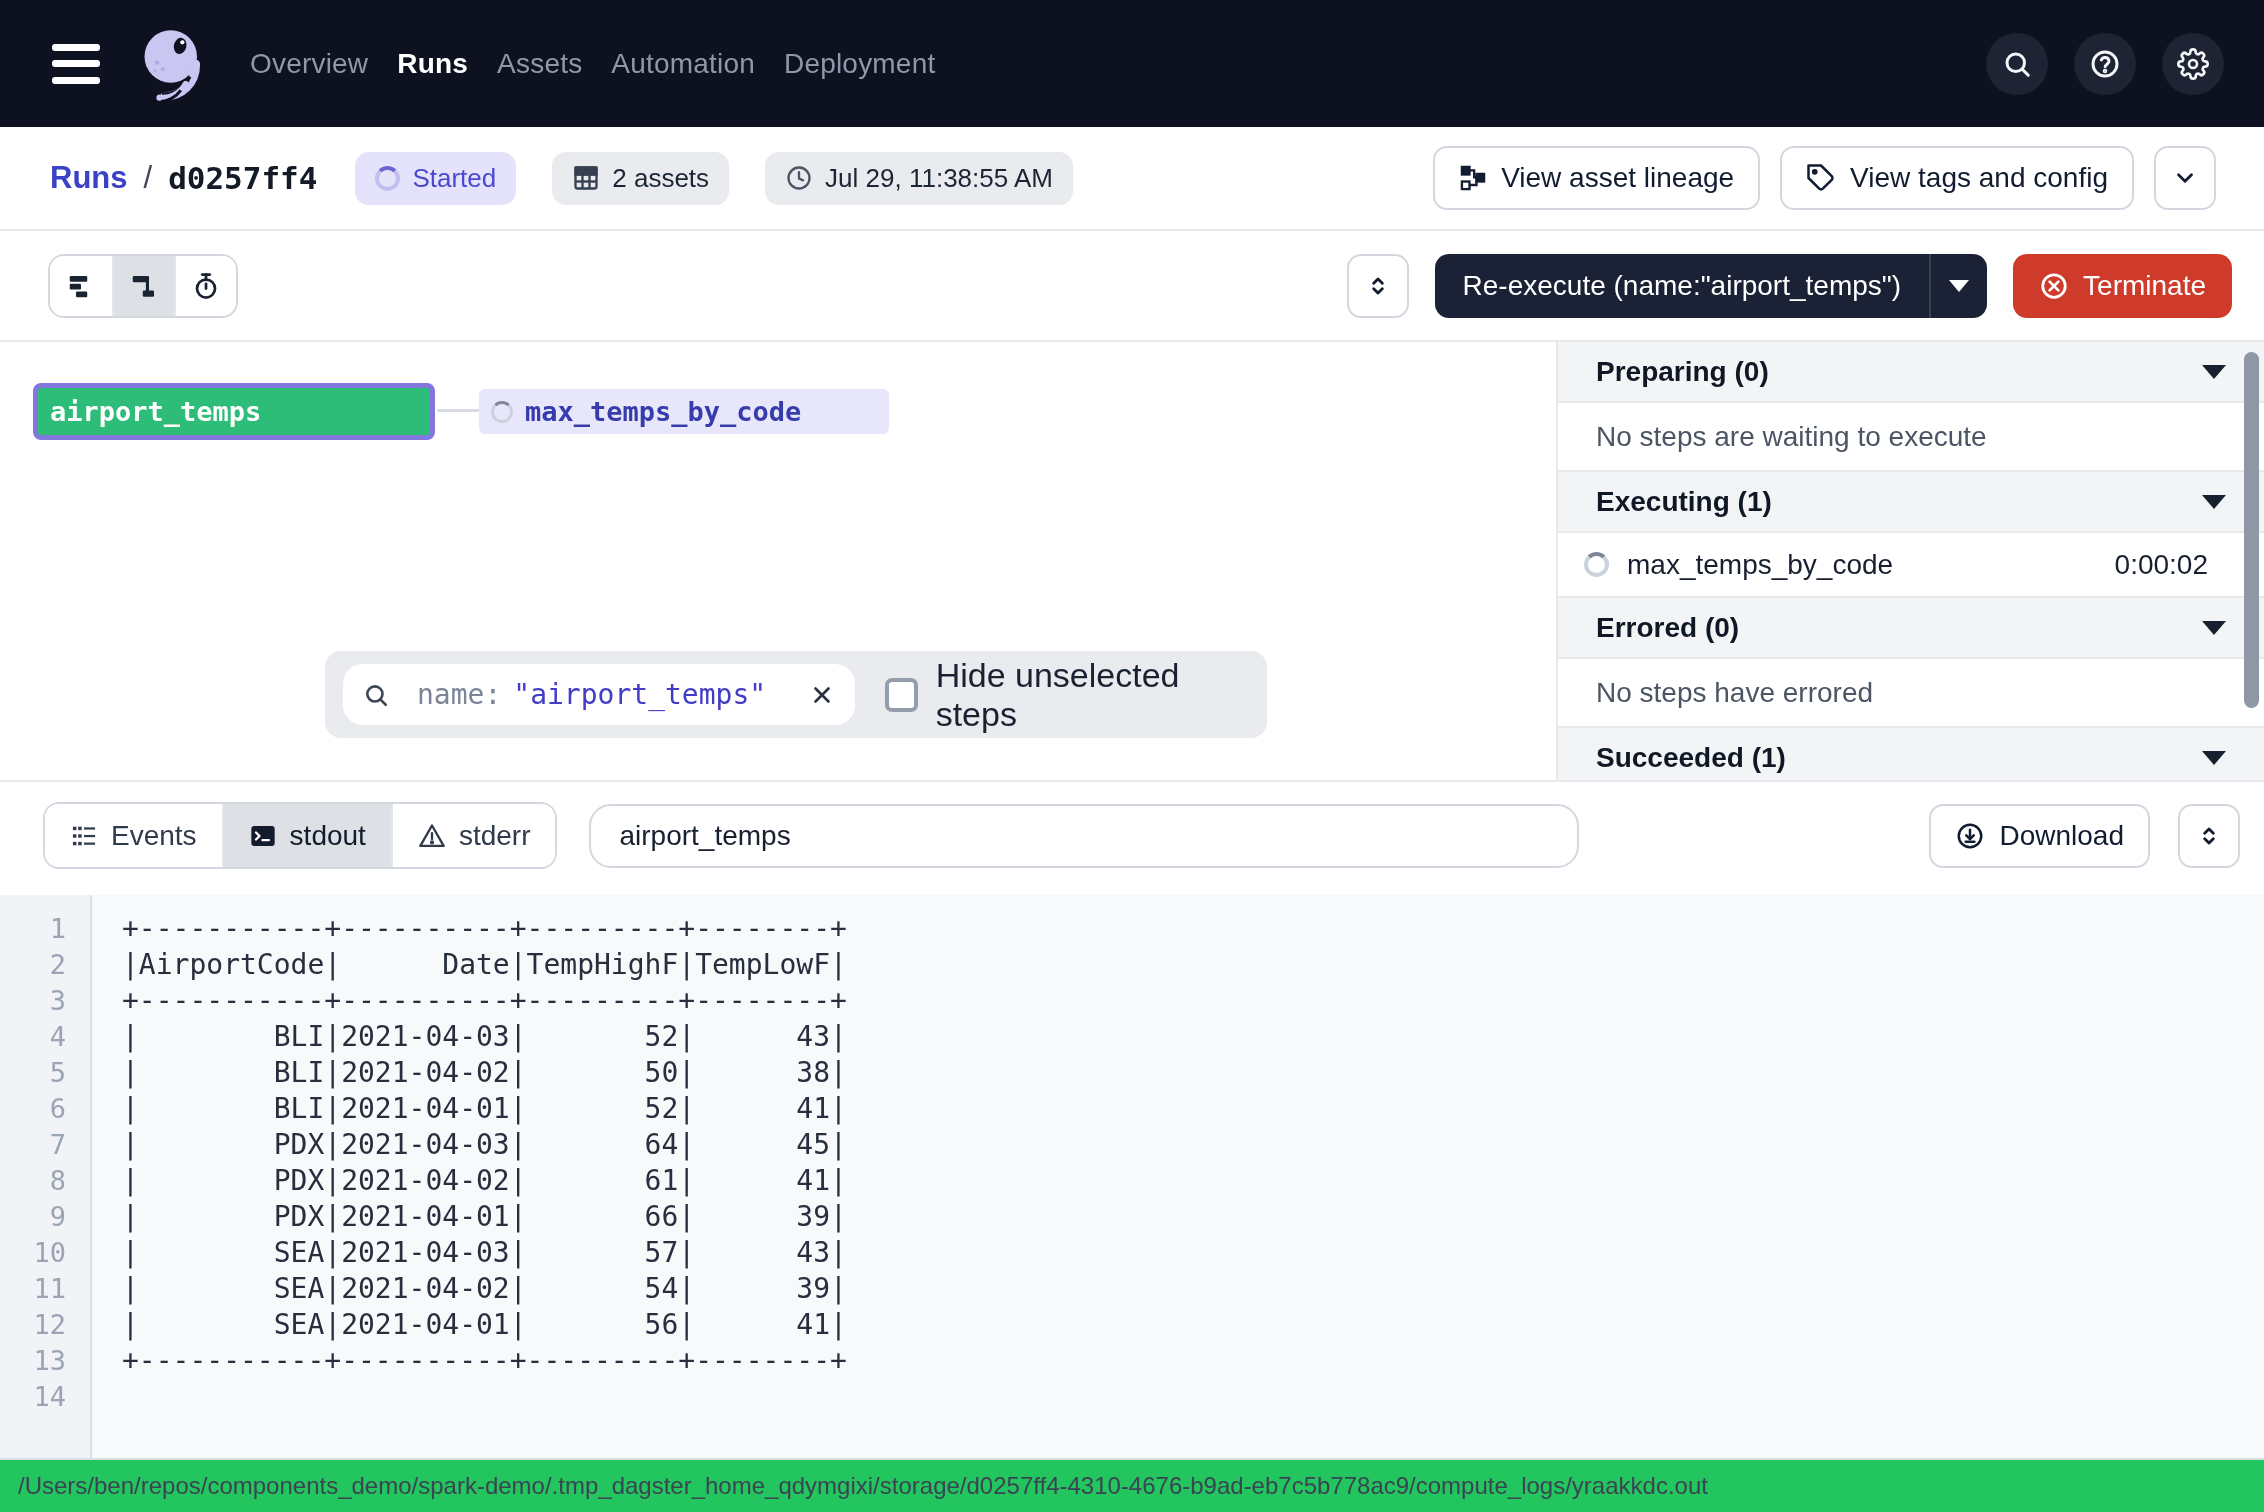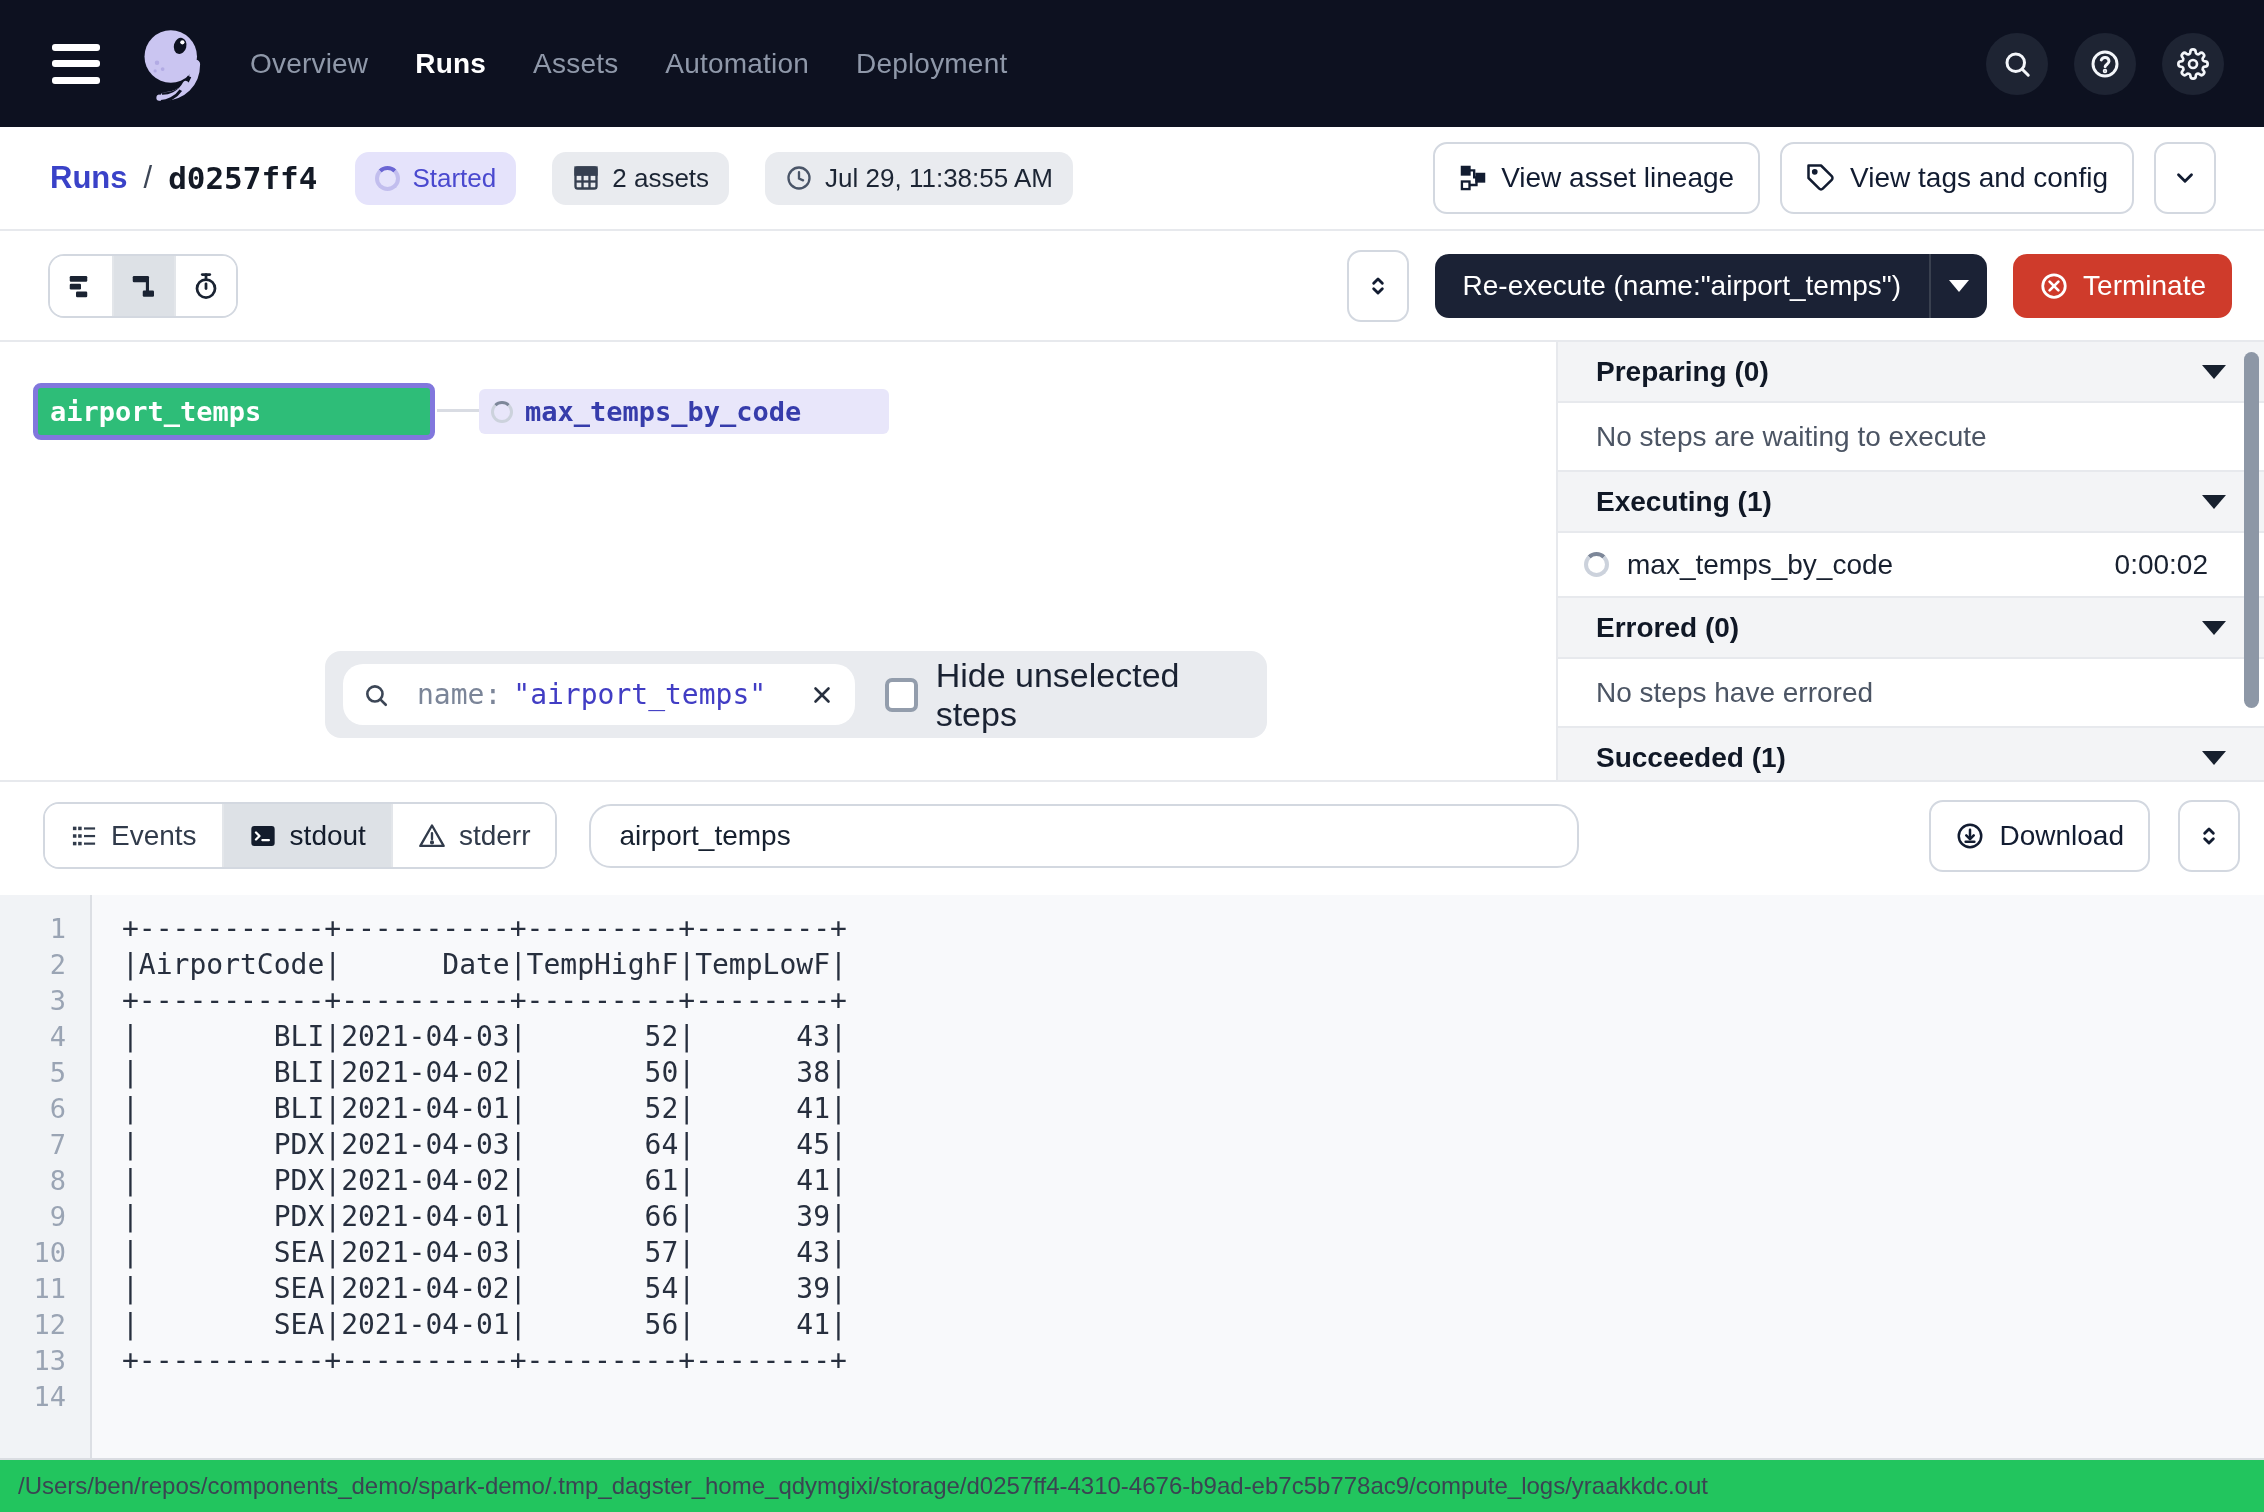--- a/index.html
+++ b/index.html
@@ -6,40 +6,40 @@
   html,body { width:2264px; height:1512px; overflow:hidden; background:#fff;
     font-family:"Liberation Sans", sans-serif; -webkit-font-smoothing:antialiased; }
   .mono { font-family:"DejaVu Sans Mono", monospace; }
 
   
   .nav { height:127px; background:var(--nav_bg,#0d1120); display:flex; align-items:center; padding:0 40px 0 48px; }
   .hamburger { width:56px; height:44px; background:none; border:none; cursor:pointer;
     display:flex; flex-direction:column; justify-content:space-between; padding:2px 4px; }
   .hamburger span { display:block; height:7px; border-radius:3px; background:#fff; }
   .logo { width:84px; height:84px; margin-left:26px; display:flex; align-items:center; justify-content:center; }
-  .nav-links { display:flex; align-items:center; gap:47px; margin-left:36px; }
+  .nav-links { display:flex; align-items:center; gap:29px; margin-left:36px; }
   .nav-link { font-size:28px; color:#8f98a9; font-weight:500; cursor:pointer; letter-spacing:.2px; }
   .nav-link.active { color:#ffffff; font-weight:700; }
   .nav-spacer { flex:1; }
   .nav-icon-btn { width:62px; height:62px; border-radius:50%; border:none; background:#1e2433; color:#f4f6fa;
     display:flex; align-items:center; justify-content:center; cursor:pointer; margin-left:26px; }
 
   
   .crumb-row { height:104px; border-bottom:2px solid #e7e9ed; display:flex; align-items:center; padding:0 48px 0 50px; background:#fff; }
   .crumb-runs { color:var(--link_blue,#3a42c8); font-size:31px; font-weight:600; text-decoration:none; cursor:pointer; }
   .crumb-sep { color:#3d4656; font-size:31px; margin:0 16px; }
   .run-id { font-size:31px; font-weight:700; color:#141a26; }
   .badge { height:53px; border-radius:14px; display:flex; align-items:center; gap:12px; padding:0 20px; font-size:26px; }
   .badge-started { margin-left:38px; background:#e5e3fb; color:var(--accent_indigo,#4a49cf); }
   .badge-gray { margin-left:36px; background:#e9ebef; color:#1c2534; }
   .spinner { width:25px; height:25px; border-radius:50%; flex:none; }
   .spin-indigo { border:4px solid #c2beee; border-top-color:#6b66d4; }
   .spin-gray { border:4px solid #ccd2dc; border-top-color:#7d8799; }
   .crumb-actions { margin-left:auto; display:flex; align-items:center; gap:20px; }
-  .btn { height:72px; background:#fff; border:2px solid #d3d8e0; border-radius:14px; display:flex; align-items:center;
+  .btn { height:64px; background:#fff; border:2px solid #d3d8e0; border-radius:14px; display:flex; align-items:center;
     gap:14px; padding:0 24px; font-size:28px; color:#121c31; cursor:pointer; font-family:inherit; }
   .btn svg { flex:none; }
   .btn-sq { width:62px; padding:0; justify-content:center; }
 
   
   .toolbar-row { height:111px; border-bottom:2px solid #e7e9ed; display:flex; align-items:center; padding:0 32px 0 48px; background:#fff; }
   .seg { display:flex; border:2px solid #d3d8e0; border-radius:16px; overflow:hidden; }
   .seg-btn { width:62px; height:60px; background:#fff; border:none; display:flex; align-items:center; justify-content:center;
     color:#1a2332; cursor:pointer; border-left:2px solid #e3e6ea; }
   .seg-btn:first-child { border-left:none; }

